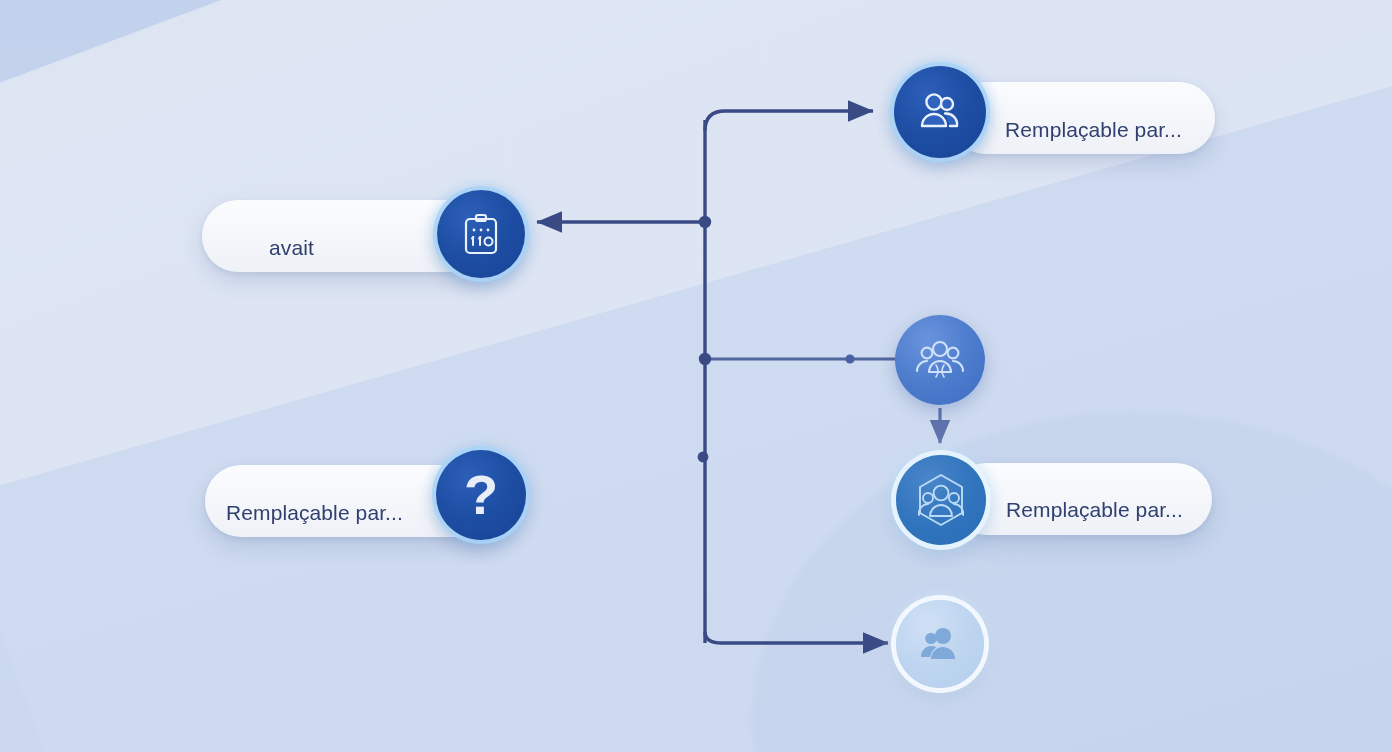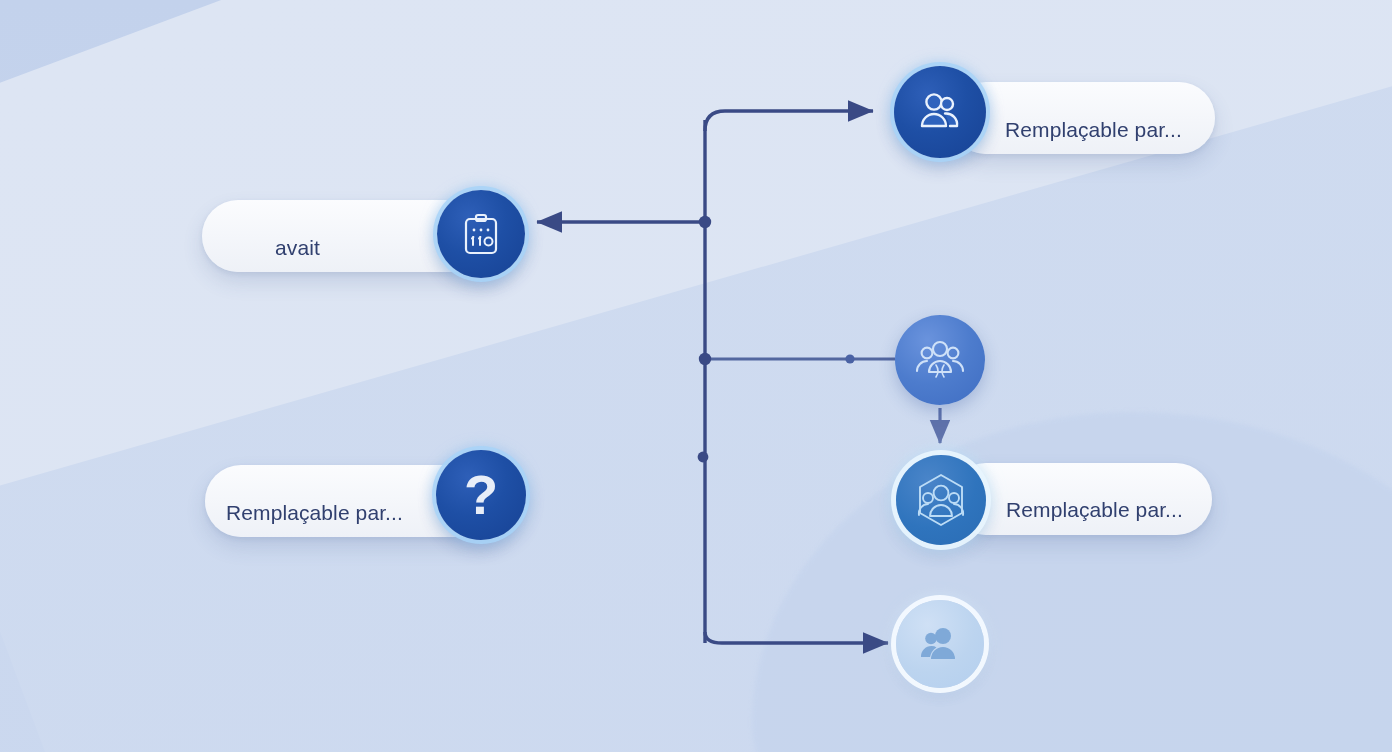--- a/index.html
+++ b/index.html
@@ -179,21 +179,21 @@
       <svg width="52" height="52" viewBox="0 0 52 52" fill="none" stroke="#eaf2fd" stroke-width="2.4" stroke-linecap="round" stroke-linejoin="round">
         <circle cx="20" cy="16" r="7.6" fill="#2f63bd"></circle>
         <circle cx="33" cy="18" r="6" fill="#2f63bd"></circle>
         <path d="M8 40 a12 12 0 0 1 24 0 z" fill="#2f63bd"></path>
         <path d="M31 27.5 a11 11 0 0 1 12 12.5 L36 40" fill="#2f63bd"></path>
       </svg>
     </span>
   </div>
 
   <div class="pill" style="left:202px; top:200px; width:310px;"></div>
-  <div class="pill-label" style="left:275px; top:224px;">avait</div>
+  <div class="pill-label" style="left:269px; top:224px;">avait</div>
   <div class="node dark" style="left:437px; top:190px; width:88px; height:88px;">
     <span>
       <svg width="46" height="46" viewBox="0 0 46 46" fill="none" stroke="#e9f1fc" stroke-width="2.2" stroke-linecap="round" stroke-linejoin="round">
         <rect x="18" y="4" width="10" height="6" rx="2"></rect>
         <rect x="8" y="8" width="30" height="34" rx="4"></rect>
         <circle cx="16" cy="19" r="1.4" fill="#e9f1fc" stroke="none"></circle>
         <circle cx="23" cy="19" r="1.4" fill="#e9f1fc" stroke="none"></circle>
         <circle cx="30" cy="19" r="1.4" fill="#e9f1fc" stroke="none"></circle>
         <path d="M15 26 L15 34 M14 27.5 L15.4 26" stroke-width="2"></path>
         <path d="M22 26 L22 34 M21 27.5 L22.4 26" stroke-width="2"></path>

